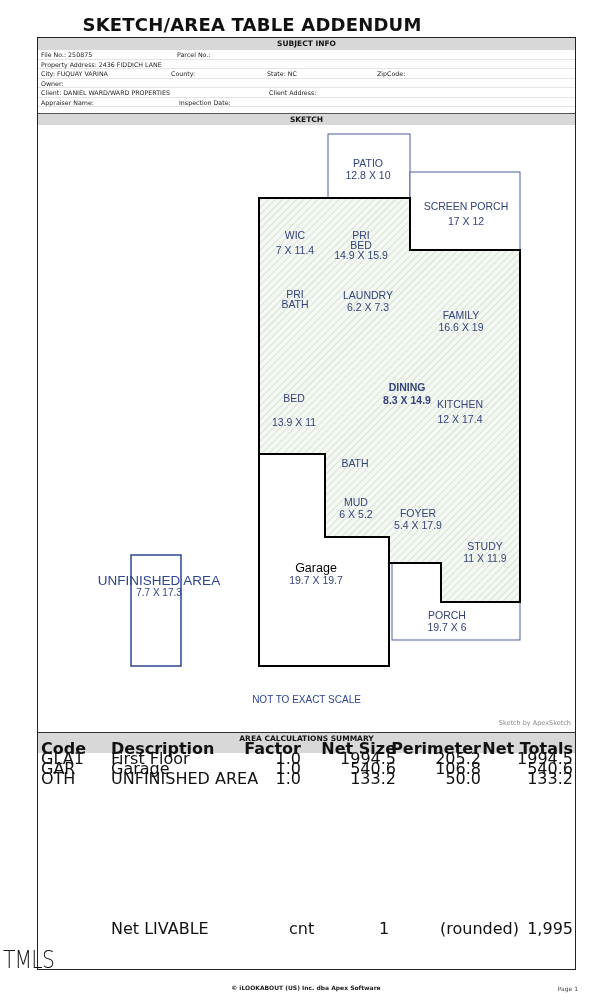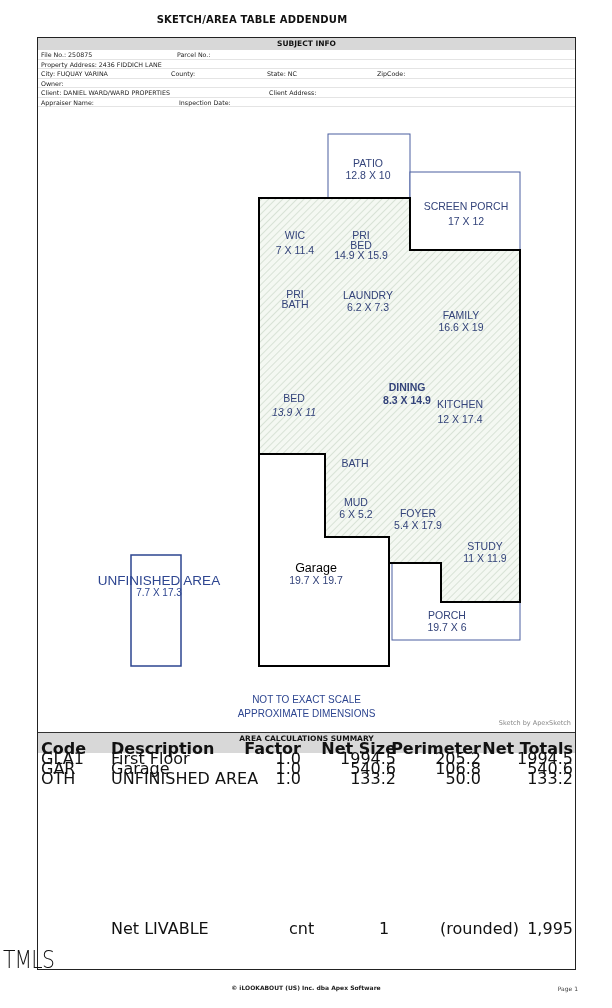--- a/index.html
+++ b/index.html
@@ -1,21 +1,21 @@
 <!DOCTYPE html>
 <html><head>
   <meta charset="utf-8">
   <style>
     * { box-sizing: border-box; margin: 0; padding: 0; }
     html, body { width: 612px; height: 1008px; background: #ffffff; overflow: hidden; }
     body { position: relative; font-family: "DejaVu Sans", sans-serif; color: #111; }
 
     .page-title {
       position: absolute; left: 0; top: 14px; width: 504px; text-align: center;
-      font-family: "DejaVu Sans", sans-serif; font-weight: bold; font-size: 10px; letter-spacing: 0.2px;
+      font-family: "DejaVu Sans", sans-serif; font-weight: bold; font-size: 18px; letter-spacing: 0.2px;
     }
 
     .frame {
       position: absolute; left: 37px; top: 37px; width: 539px; height: 933px;
       border: 1px solid #222;
     }
 
     .section-header {
       position: absolute; left: 0; width: 537px; height: 12px;
       background: #d8d8d8; border-top: 1px solid #555;
@@ -90,20 +90,21 @@
   </div>
   <div class="info-row" style="top:50px;">
     <span style="left:3px;">Client: DANIEL WARD/WARD PROPERTIES</span>
     <span style="left:231px;">Client Address:</span>
   </div>
   <div class="info-row" style="top:59.5px;">
     <span style="left:3px;">Appraiser Name:</span>
     <span style="left:141px;">Inspection Date:</span>
   </div>
 
+  <div class="section-header" style="top:75px;">SKETCH</div>
 
   <div class="sketch-area">
     <svg width="537" height="605" viewBox="0 0 537 605">
       <defs>
         <pattern id="hatch" patternUnits="userSpaceOnUse" width="5" height="5" patternTransform="rotate(45)">
           <rect width="5" height="5" fill="#f4f8f2"></rect>
           <line x1="0" y1="0" x2="0" y2="5" stroke="#c6d4c4" stroke-width="1.2"></line>
         </pattern>
       </defs>
 
@@ -144,21 +145,21 @@
     <div class="room-label" style="left:330px; top:164px;text-align:center;">
       <div>LAUNDRY</div>
       <div>6.2 X 7.3</div>
     </div>
     <div class="room-label" style="left:423px; top:184px;">
       <div>FAMILY</div>
       <div>16.6 X 19</div>
     </div>
     <div class="room-label" style="left:256px; top:267px;">
       <div>BED</div>
-      <div style="margin-top:2px;font-style:italic;">13.9 X 11</div>
+      <div style="margin-top:12px;">13.9 X 11</div>
     </div>
     <div class="room-label" style="left:369px; top:256px;font-weight:bold;">
       <div>DINING</div>
       <div style="margin-top:1px;">8.3 X 14.9</div>
     </div>
     <div class="room-label" style="left:422px; top:273px;">
       <div>KITCHEN</div>
       <div style="margin-top:3px;">12 X 17.4</div>
     </div>
     <div class="room-label" style="left:317px; top:332px;">
@@ -183,21 +184,20 @@
     <div class="room-label" style="left:409px; top:484px;">
       <div>PORCH</div>
       <div>19.7 X 6</div>
     </div>
     <div class="room-label" style="left:121px; top:449px;">
       <div class="unf-label" style="line-height:14px;">UNFINISHED AREA</div>
       <div class="unf-dim" style="line-height:10px;">7.7 X 17.3</div>
     </div>
 
     <div class="scale-note" style="top:568px;">NOT TO EXACT SCALE</div>
-    <div class="scale-note" style="top:582px;">APPROXIMATE DIMENSIONS</div>
     <div class="credit" style="top:594px;">Sketch by ApexSketch</div>
   </div>
 
   <div class="section-header" style="top:694px; border-top:1px solid #333;">AREA CALCULATIONS SUMMARY</div>
   <div class="calc-row calc-head" style="top:706px; background:#d8d8d8; height:9px;">
     <span style="left:3px;">Code</span>
     <span style="left:73px;">Description</span>
     <span class="r" style="right:274px;">Factor</span>
     <span class="r" style="right:179px;">Net Size</span>
     <span class="r" style="right:94px;">Perimeter</span>

